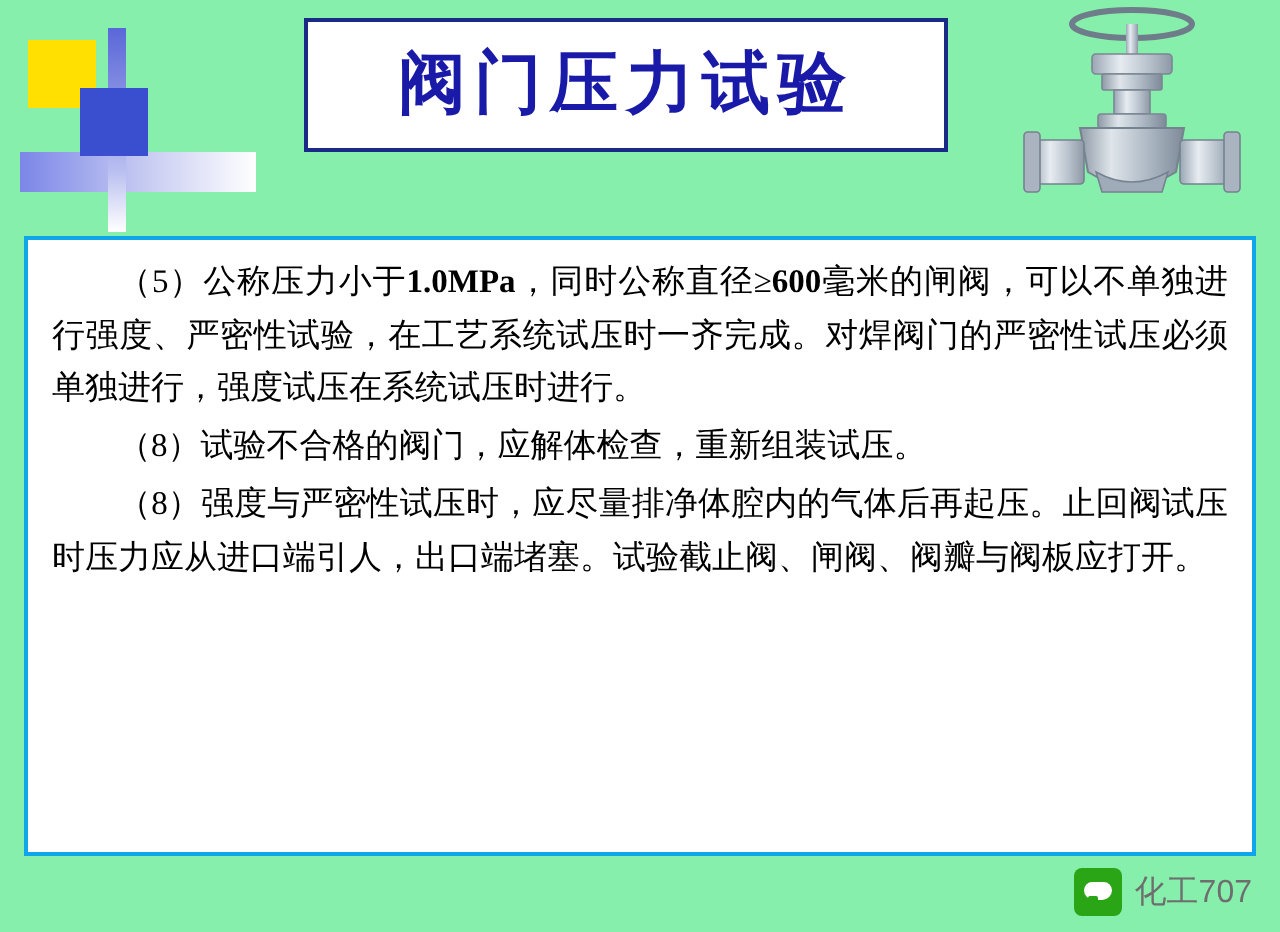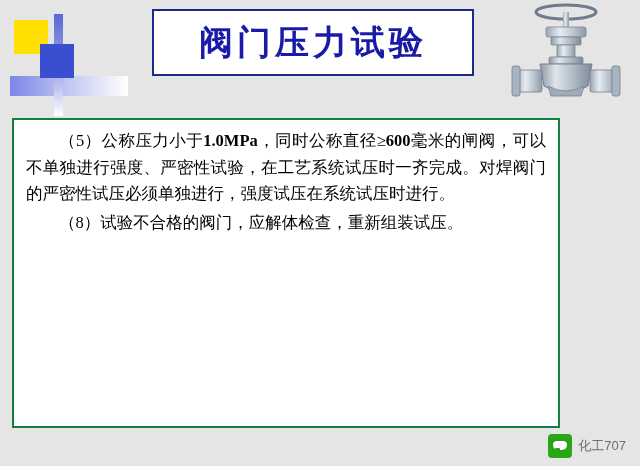--- a/index.html
+++ b/index.html
@@ -10,21 +10,21 @@
     width: 640px;
     height: 466px;
     background: #ffffff;
     font-family: "Liberation Serif", serif;
     overflow: hidden;
   }
   .slide {
     position: relative;
     width: 640px;
     height: 466px;
-    background: #e5e5e5;
+    background: #86efac;
     box-sizing: border-box;
   }
 
   
   .deco {
     position: absolute;
     left: 10px;
     top: 14px;
     width: 120px;
     height: 100px;
@@ -94,23 +94,23 @@
   }
   .valve svg {
     display: block;
   }
 
   
   .content-frame {
     position: absolute;
     left: 12px;
     top: 118px;
-    width: 548px;
+    width: 616px;
     height: 310px;
-    border: 2px solid #15803d;
+    border: 2px solid #0ea5e9;
     background: #ffffff;
     box-sizing: border-box;
     padding: 8px 12px 6px 12px;
   }
   .para {
     font-family: "Liberation Serif", serif;
     font-size: 16.5px;
     line-height: 1.62;
     color: #000000;
     text-indent: 2em;
@@ -153,21 +153,21 @@
     position: absolute;
     left: 7px;
     top: 14px;
     width: 5px;
     height: 5px;
     background: #2aa515;
     border-radius: 1px;
   }
   .wm-text {
     font-family: "Liberation Sans", sans-serif;
-    font-size: 13px;
+    font-size: 16px;
     color: #6e6e6e;
     white-space: nowrap;
   }
 </style>
 </head>
 <body>
 
 <div class="slide">
 
   <div class="deco">
@@ -217,20 +217,21 @@
     </svg>
   </div>
 
   <div class="content-frame">
 
     <p class="para"><span>（5）公称压力小于</span><b>1.0MPa</b><span>，同时公称直径≥</span><b>600</b><span>毫米的闸阀，可以不单独进行强度、严密性试验，在工艺系统试压时一齐完成。对焊阀门的严密性试压必须单独进行，强度试压在系统试压时进行。</span></p>
 
 
     <p class="para"><span>（8）试验不合格的阀门，应解体检查，重新组装试压。</span></p>
 
+    <p class="para"><span>（8）强度与严密性试压时，应尽量排净体腔内的气体后再起压。止回阀试压时压力应从进口端引人，出口端堵塞。试验截止阀、闸阀、阀瓣与阀板应打开。</span></p>
 
   </div>
 
   <div class="watermark">
     <div class="wm-icon"></div>
     <div class="wm-text">化工707</div>
   </div>
 
 </div>
 

